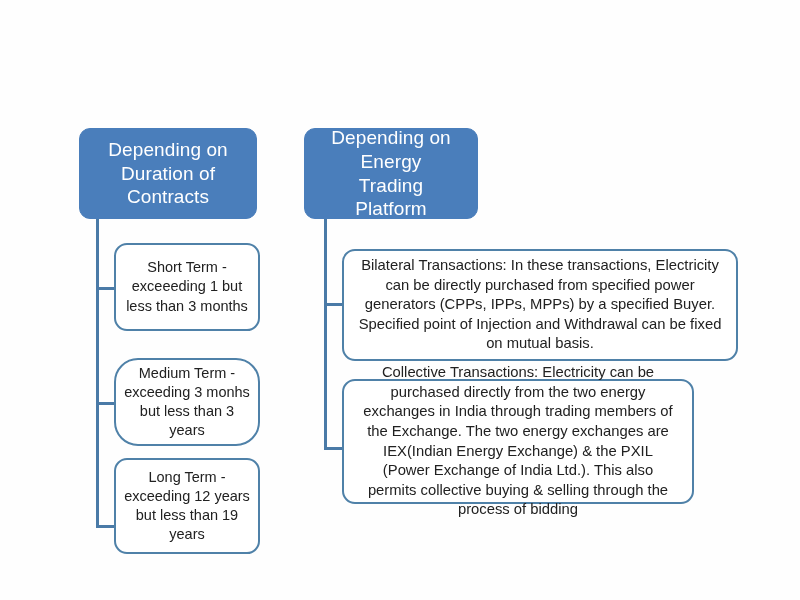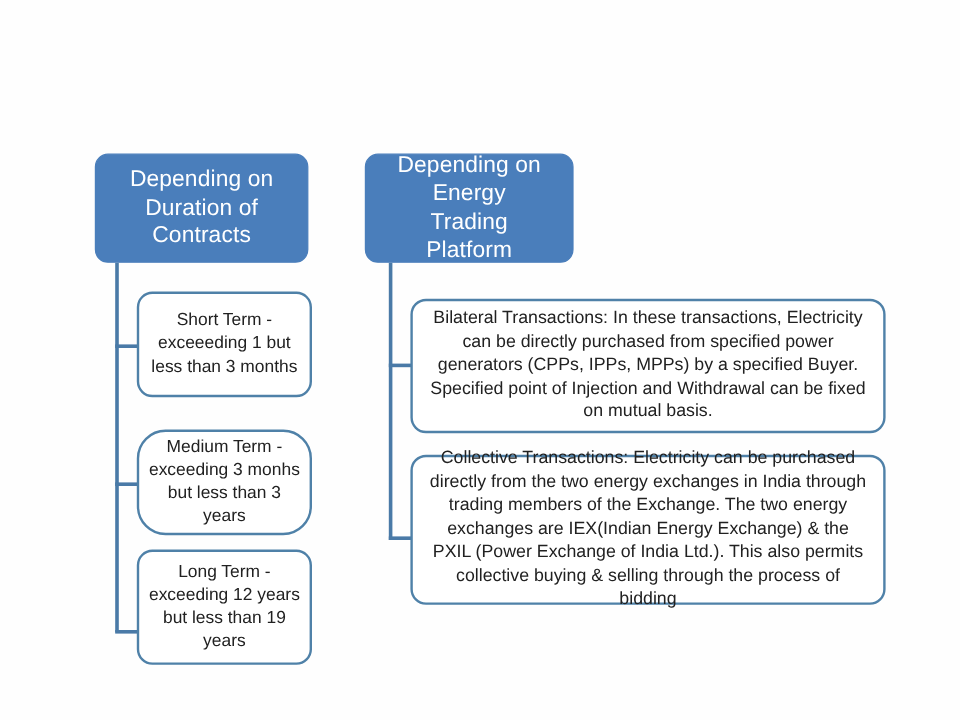--- a/index.html
+++ b/index.html
@@ -117,17 +117,17 @@
 
   <div class="conn-trunk" style="left:324px; top:219px; height:231px;"></div>
 
   <div class="conn-stub" style="left:324px; top:303px; width:19px;"></div>
   <div class="conn-stub" style="left:324px; top:447px; width:19px;"></div>
 
   <div class="node-box wide" style="left:342px; top:249px; width:396px; height:112px;">
     <span class="ntext">Bilateral Transactions: In these transactions, Electricity can be directly purchased from specified power generators (CPPs, IPPs, MPPs) by a specified Buyer. Specified point of Injection and Withdrawal can be fixed on mutual basis.</span>
   </div>
 
-  <div class="node-box wide" style="left:342px; top:379px; width:396px; height:125px;">
+  <div class="node-box wide" style="left:342px; top:379px; width:352px; height:125px;">
     <span class="ntext">Collective Transactions:  Electricity can be purchased directly from the two energy exchanges in India through trading members of the Exchange. The two energy exchanges are IEX(Indian Energy Exchange) &amp; the PXIL (Power Exchange of India Ltd.). This also permits collective buying &amp; selling through the process of bidding</span>
   </div>
 
 </div>
 
 </body></html>

